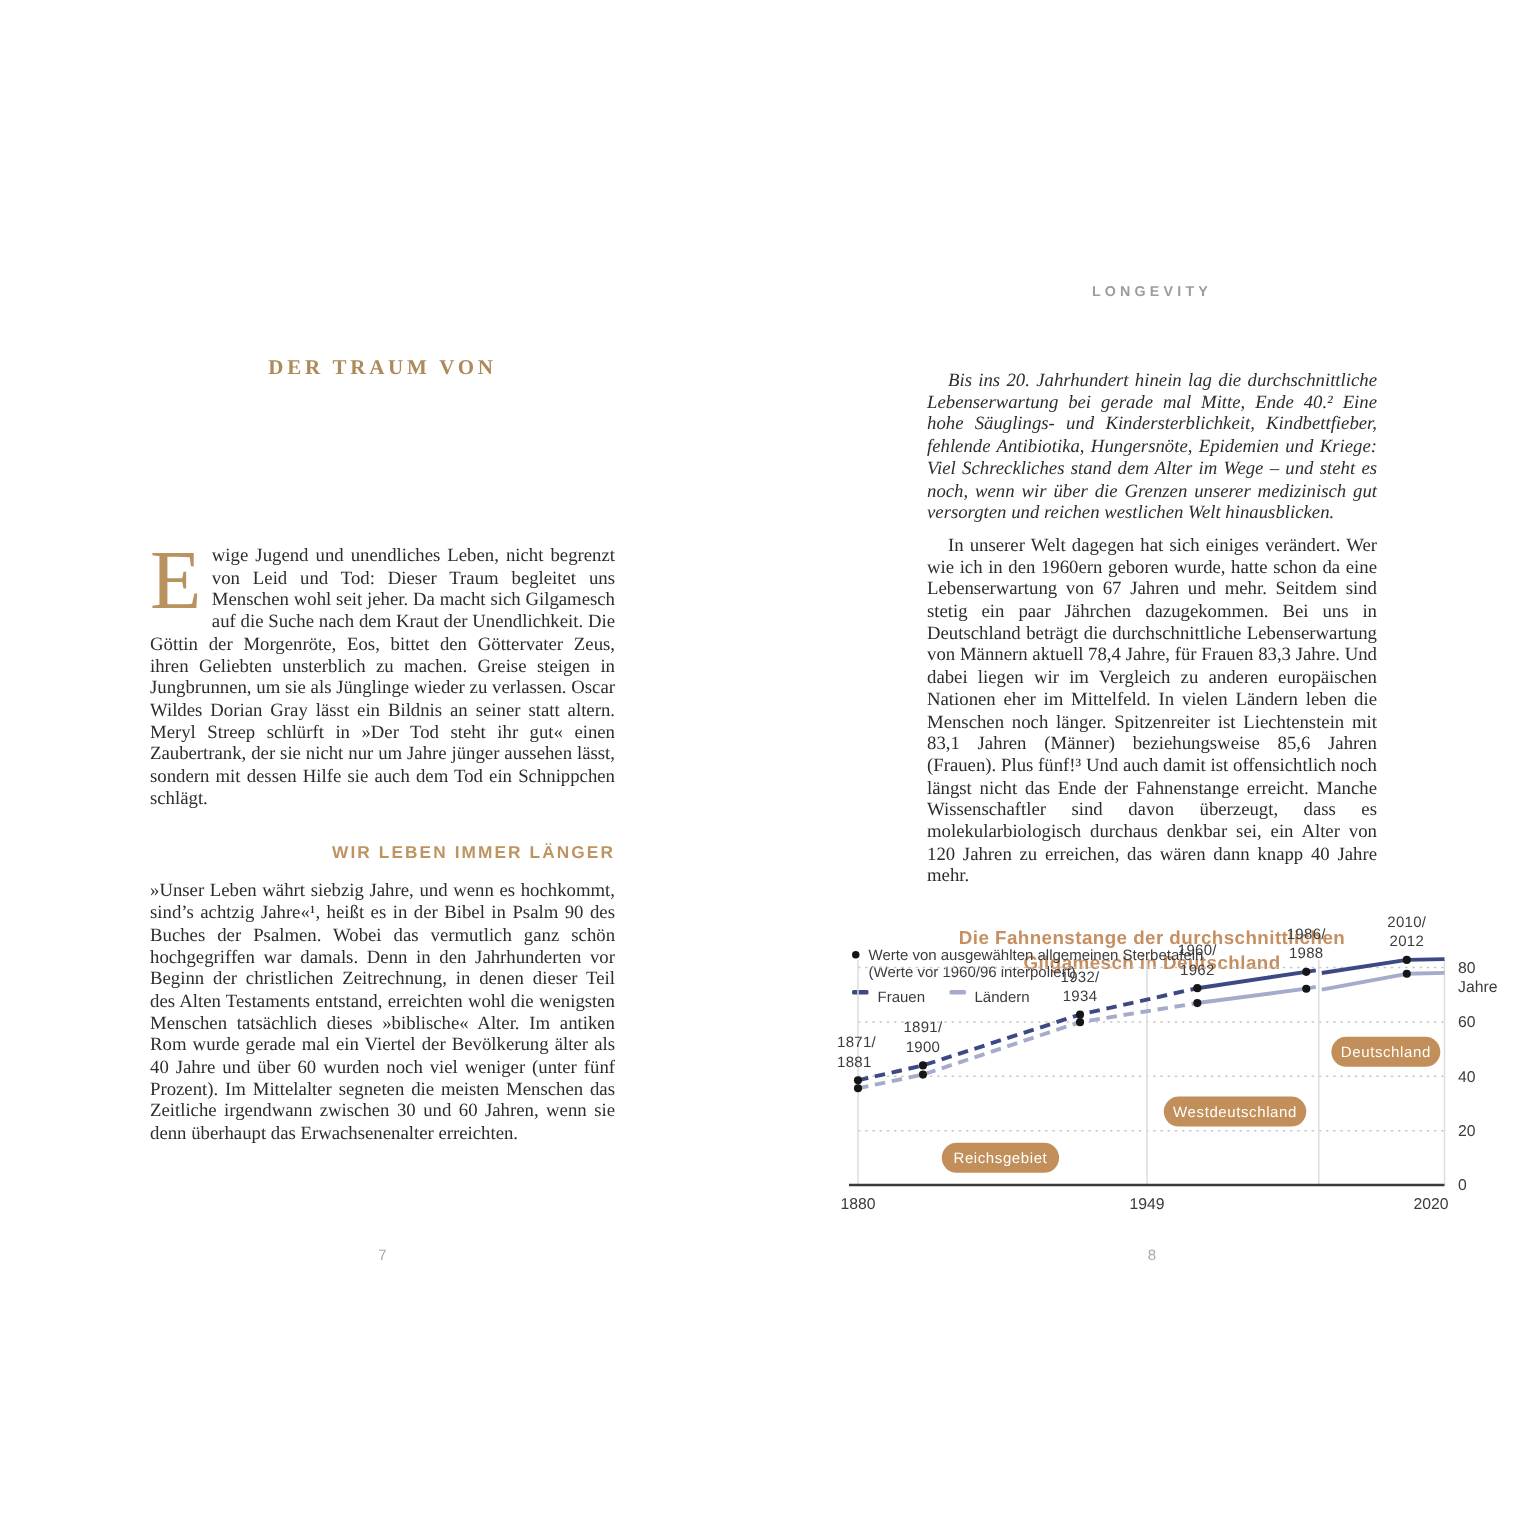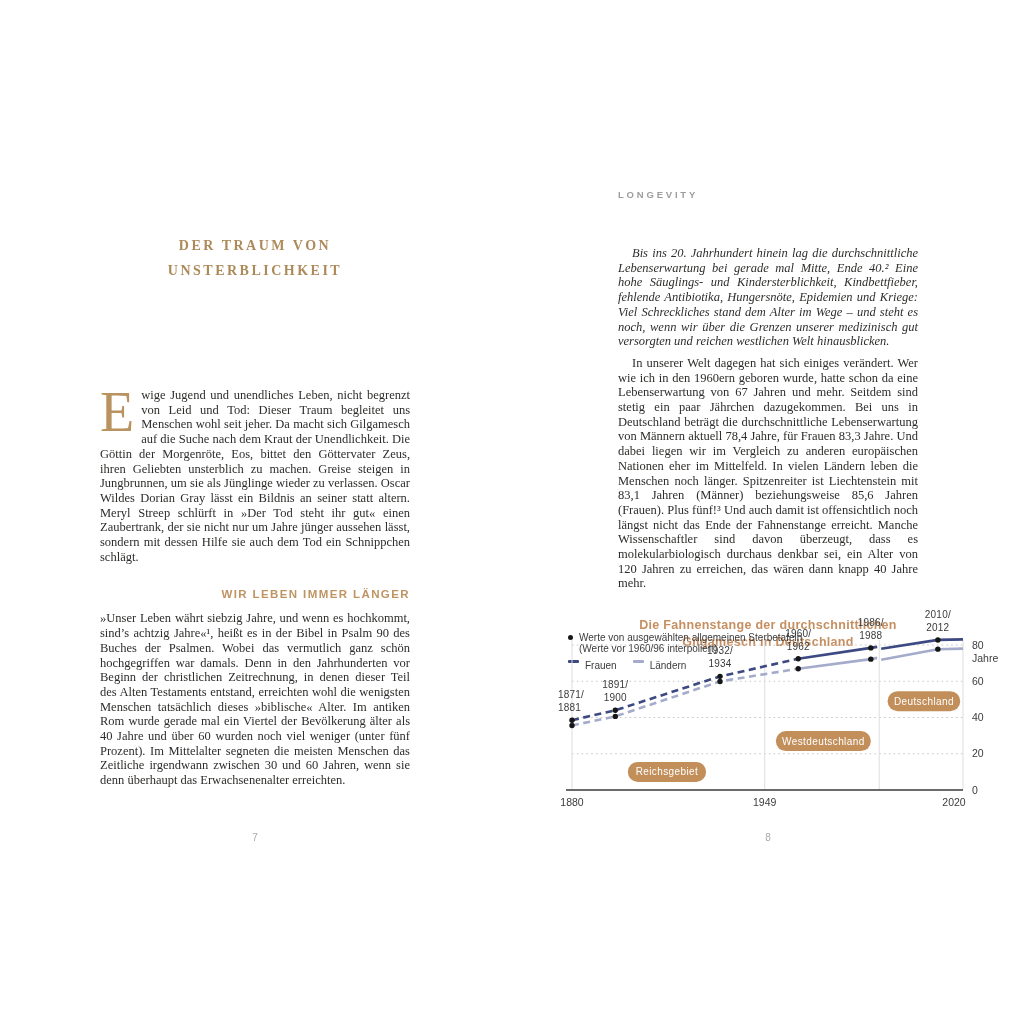--- a/index.html
+++ b/index.html
@@ -12,21 +12,21 @@
        font-size:14px;line-height:25px;font-weight:700;letter-spacing:2.5px;color:#ad8a5a;}
   .body-par{margin:0;font-size:12.5px;line-height:14.7px;text-align:justify;
        hyphens:auto;-webkit-hyphens:auto;}
   .indent{text-indent:14px;}
   .p1{margin-top:105px;}
   .p2{margin-top:7px;}
   h2.section{margin:24px 0 11px 0;text-align:right;font-family:"Liberation Sans",sans-serif;
        font-size:11.5px;font-weight:700;letter-spacing:1.4px;color:#bf9463;}
   .dropcap{float:left;font-family:"Liberation Serif",serif;font-size:56px;line-height:44px;
        color:#b8935f;padding:2px 7px 0 0;}
-  .running-header{margin:0;font-family:"Liberation Sans",sans-serif;
+  .running-header{margin:0;text-align:center;font-family:"Liberation Sans",sans-serif;
        font-size:9.5px;font-weight:600;letter-spacing:2.8px;color:#9d9d9d;}
   .rp1{margin-top:46px;font-style:italic;}
   .rp2{margin-top:7px;}
   .chart-title{margin-top:26px;text-align:center;font-family:"Liberation Sans",sans-serif;
        font-size:12.5px;line-height:17px;font-weight:700;letter-spacing:.3px;color:#c68f62;}
   .pagenum{position:absolute;top:832px;text-align:center;font-family:"Liberation Sans",sans-serif;
        font-size:10px;color:#a9a9a9;}
   .pagenum.left{left:100px;width:310px;}
   .pagenum.right{left:618px;width:300px;}
   .chart-legend{position:absolute;left:568px;top:600px;font-family:"Liberation Sans",sans-serif;
@@ -42,21 +42,21 @@
   .pt-label{font-family:"Liberation Sans",sans-serif;font-size:10px;fill:#3b3b3b;letter-spacing:.2px;}
   .tick-label{font-family:"Liberation Sans",sans-serif;font-size:10.5px;fill:#3b3b3b;}
   .pill-label{font-family:"Liberation Sans",sans-serif;font-size:10px;fill:#ffffff;letter-spacing:.4px;}
 </style>
 </head>
 <body>
 
 <div>
 
   <section class="col left-col">
-    <h1 class="chapter"><span>DER TRAUM VON</span><br><span>UNSTERBLICHKEIT</span></h1>
+    <h1 class="chapter"><span>DER TRAUM VON</span><br></h1>
 
     <p class="body-par p1"><span class="dropcap">E</span><span>wige Jugend und unendliches Leben, nicht begrenzt von Leid und Tod: Dieser Traum begleitet uns Menschen wohl seit jeher. Da macht sich Gilgamesch auf die Suche nach dem Kraut der Unendlichkeit. Die Göttin der Morgenröte, Eos, bittet den Göttervater Zeus, ihren Geliebten unsterblich zu machen. Greise steigen in Jungbrunnen, um sie als Jünglinge wieder zu verlassen. Oscar Wildes Dorian Gray lässt ein Bildnis an seiner statt altern. Meryl Streep schlürft in »Der Tod steht ihr gut« einen Zaubertrank, der sie nicht nur um Jahre jünger aussehen lässt, sondern mit dessen Hilfe sie auch dem Tod ein Schnippchen schlägt.</span></p>
 
 
     <h2 class="section">WIR LEBEN IMMER LÄNGER</h2>
 
     <p class="body-par">»Unser Leben währt siebzig Jahre, und wenn es hochkommt, sind’s achtzig Jahre«¹, heißt es in der Bibel in Psalm 90 des Buches der Psalmen. Wobei das vermutlich ganz schön hochgegriffen war damals. Denn in den Jahrhunderten vor Beginn der christlichen Zeitrechnung, in denen dieser Teil des Alten Testaments entstand, erreichten wohl die wenigsten Menschen tatsächlich dieses »biblische« Alter. Im antiken Rom wurde gerade mal ein Viertel der Bevölkerung älter als 40 Jahre und über 60 wurden noch viel weniger (unter fünf Prozent). Im Mittelalter segneten die meisten Menschen das Zeitliche irgendwann zwischen 30 und 60 Jahren, wenn sie denn überhaupt das Erwachsenenalter erreichten.</p>
   </section>
 
   <div class="pagenum left">7</div>

